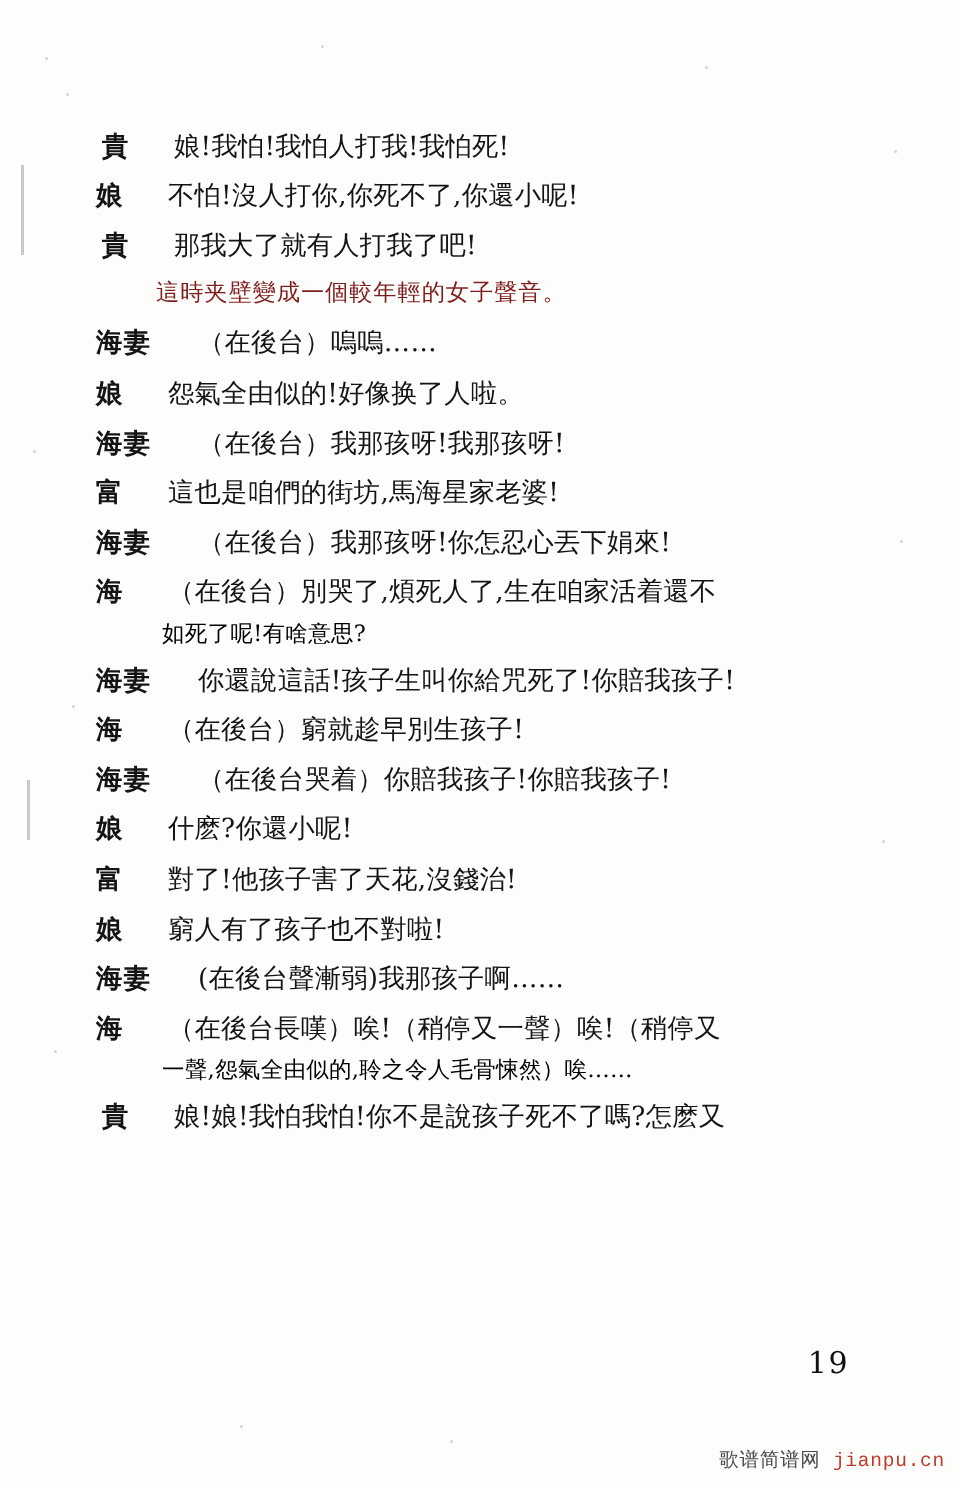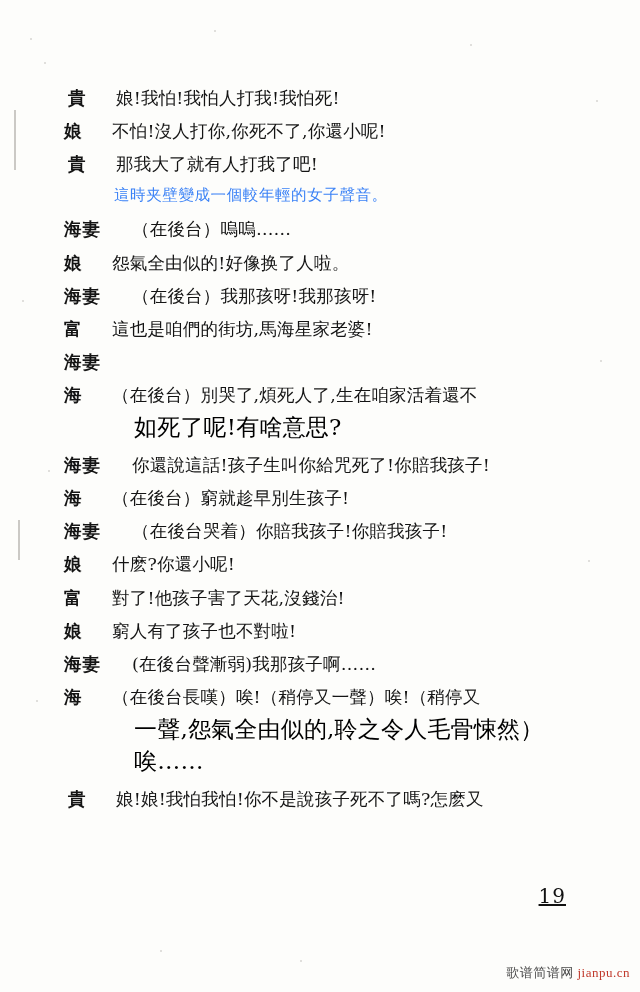--- a/index.html
+++ b/index.html
@@ -54,49 +54,48 @@
   .speaker.wide {
     min-width: 56px;
   }
   .speech {
     flex: 1 1 auto;
     padding-left: 12px;
     text-align: justify;
   }
   .indent-1 .speaker { padding-left: 4px; }
   .stage-dir {
-    margin-left: 50px;
+    margin-left: 40px;
     font-size: 15.5px;
     letter-spacing: 0.6px;
     margin-bottom: 11px;
-    color: #3b82f6;
+    color: #7f1d1d;
   }
   .cont {
-    margin-left: 70px;
-    font-size: 23px;
+    margin-left: 44px;
+    font-size: 15px;
     line-height: 1.38;
     margin-top: -4px;
     margin-bottom: 9px;
     letter-spacing: 0.2px;
   }
   .page-number {
     position: absolute;
     right: 74px;
-    bottom: 84px;
+    bottom: 72px;
     font-size: 20px;
     letter-spacing: 1px;
     color: #111;
-    text-decoration: underline;
   }
   .watermark {
     position: absolute;
     right: 10px;
     bottom: 10px;
     font-size: 13px;
-    font-family: Liberation Serif, serif;
+    font-family: Liberation Mono, monospace;
     color: #6d6d6d;
     letter-spacing: 0.5px;
   }
   .watermark .cn { color: #4a4a4a; }
   .watermark .url { color: #c0392b; }
   .edge-mark {
     position: absolute;
     background: #9a9590;
     opacity: 0.5;
   }
@@ -146,20 +145,21 @@
       <div class="line indent-0">
         <div class="speaker wide">海妻</div>
         <div class="speech">（在後台）我那孩呀!我那孩呀!</div>
       </div>
       <div class="line indent-0">
         <div class="speaker">富</div>
         <div class="speech">這也是咱們的街坊,馬海星家老婆!</div>
       </div>
       <div class="line indent-0">
         <div class="speaker wide">海妻</div>
+        <div class="speech">（在後台）我那孩呀!你怎忍心丟下娟來!</div>
       </div>
       <div class="line indent-0">
         <div class="speaker">海</div>
         <div class="speech">（在後台）別哭了,煩死人了,生在咱家活着還不</div>
       </div>
       <div class="cont">如死了呢!有啥意思?</div>
       <div class="line indent-0">
         <div class="speaker wide">海妻</div>
         <div class="speech">你還說這話!孩子生叫你給咒死了!你賠我孩子!</div>
       </div>

